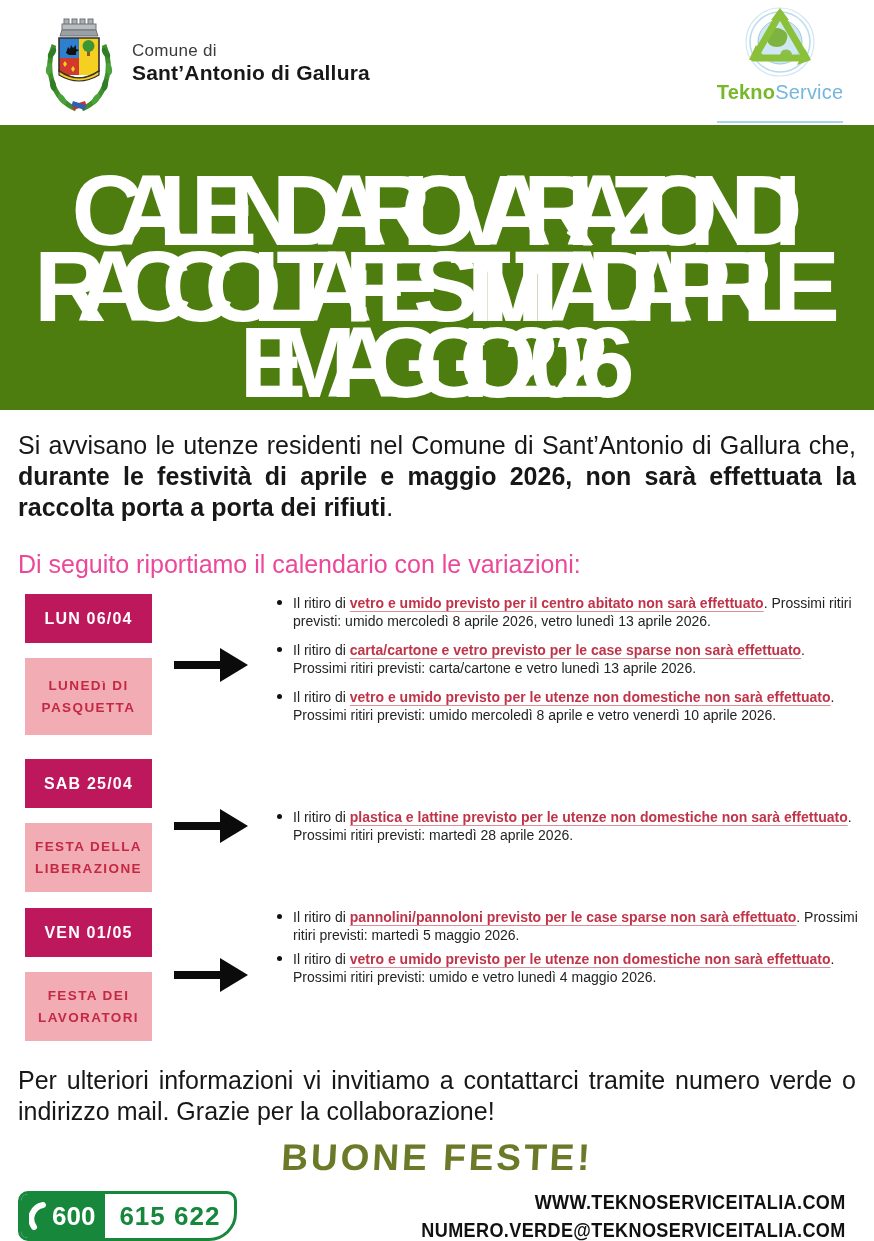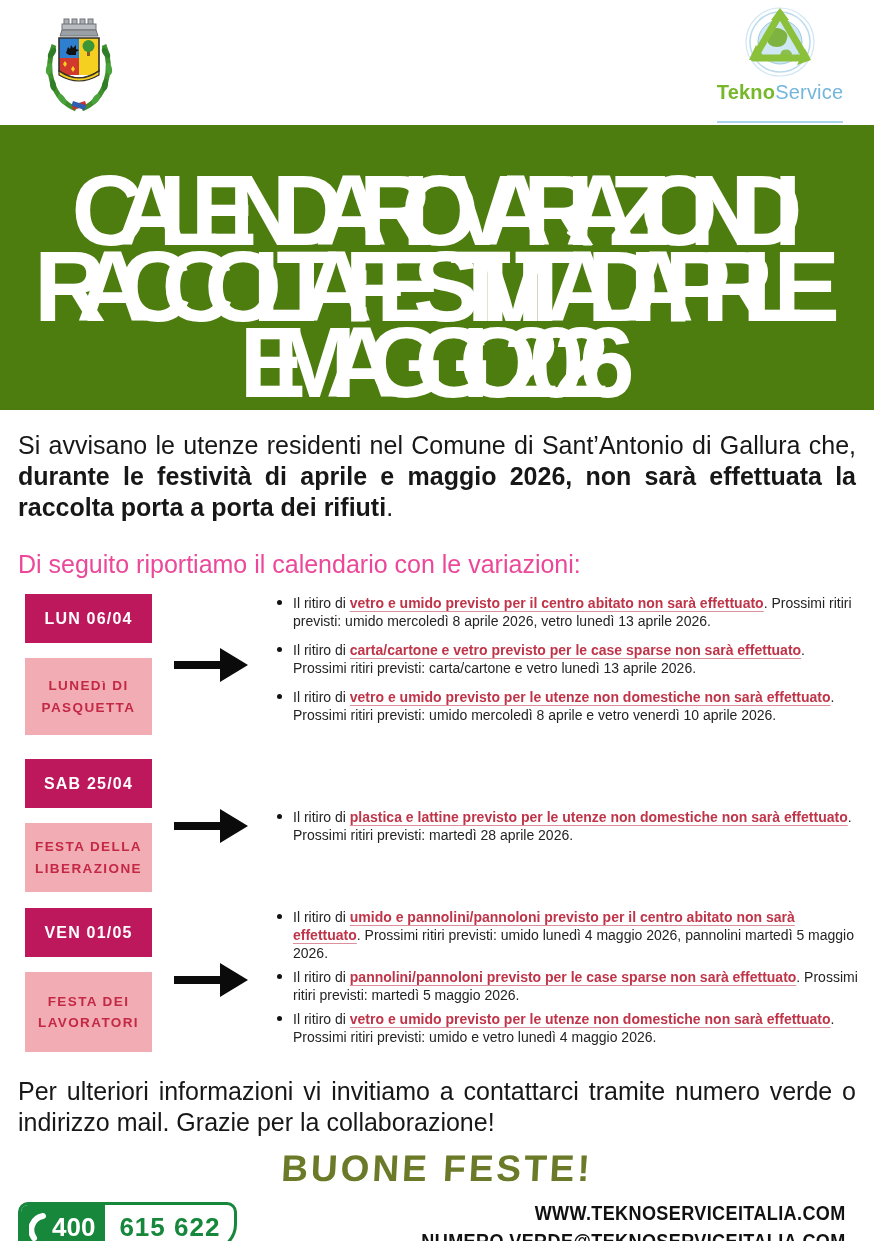--- a/index.html
+++ b/index.html
@@ -125,20 +125,24 @@
         <path d="M28 40 l2 -6 l2 2 l1 -4 l2 3 l3 -3 l0 4 l3 1 l-3 2 l0 3 l-7 0 z" fill="#121212"></path>
 
         <rect x="49" y="36" width="3" height="7" fill="#8a5a2a"></rect>
         <circle cx="50.5" cy="33" r="6" fill="#3d9636"></circle>
 
         <path d="M27 48 l2 3 l-2 3 l-2 -3 z" fill="#f5d020"></path>
         <path d="M35 53 l2 3 l-2 3 l-2 -3 z" fill="#f5d020"></path>
 
         <path d="M21 58 Q41 72 61 58 L61 62 Q41 74 21 62 Z" fill="#f5d020" stroke="#33302c" stroke-width="1.2"></path>
       </svg>
+      <div>
+        <div class="muni-line1">Comune di</div>
+        <div class="muni-line2">Sant’Antonio di Gallura</div>
+      </div>
     </div>
 
     <div class="tekno-logo">
       <svg width="110" height="78" viewBox="0 0 110 78">
         <circle cx="55" cy="40" r="30" fill="none" stroke="#bcdcee" stroke-width="1.6"></circle>
         <circle cx="55" cy="40" r="34" fill="none" stroke="#cfe6f3" stroke-width="1.2"></circle>
         <circle cx="55" cy="40" r="22" fill="#cfe8f4" stroke="#9cc8e0" stroke-width="1"></circle>
         <path d="M44 30 q6 -6 12 -3 q8 3 6 10 q-2 8 -10 8 q-9 0 -10 -8 q-0.5 -4 2 -7z" fill="#7fb341"></path>
         <path d="M58 48 q7 -2 9 4 q-3 6 -9 6 q-4 -1 -3 -5 q1 -4 3 -5z" fill="#8cbf4e"></path>
         <path d="M55 12 L81 56 L29 56 Z" fill="none" stroke="#8ac03a" stroke-width="7" stroke-linejoin="round"></path>
@@ -205,39 +209,38 @@
         <div class="date-box">VEN 01/05</div>
         <div class="holiday-box">FESTA DEI LAVORATORI</div>
       </div>
       <div class="arrow-col">
         <svg width="78" height="42" viewBox="0 0 78 42">
           <line x1="2" y1="21" x2="54" y2="21" stroke="#0b0b0b" stroke-width="8"></line>
           <polygon points="48,4 76,21 48,38" fill="#0b0b0b"></polygon>
         </svg>
       </div>
       <ul class="bullets tight">
-        <li><span>Il ritiro di </span><span class="hl">umido e pannolini/pannoloni previsto per il centro abitato non sarà effettuato</span><span>. Prossimi ritiri previsti: umido lunedì 4 maggio 2026, pannolini martedì 5 maggio 2026.</span></li>
         <li><span>Il ritiro di </span><span class="hl">pannolini/pannoloni previsto per le case sparse non sarà effettuato</span><span>. Prossimi ritiri previsti: martedì 5 maggio 2026.</span></li>
         <li><span>Il ritiro di </span><span class="hl">vetro e umido previsto per le utenze non domestiche non sarà effettuato</span><span>. Prossimi ritiri previsti: umido e vetro lunedì 4 maggio 2026.</span></li>
       </ul>
     </div>
 
   </div>
 
   <p class="outro">Per ulteriori informazioni vi invitiamo a contattarci tramite numero verde o indirizzo mail. Grazie per la collaborazione!</p>
 
   <div class="greeting">BUONE FESTE!</div>
 
   <div class="footer">
     <div class="phone-badge">
       <div class="phone-left">
         <svg width="18" height="30" viewBox="0 0 18 30">
           <path d="M14 4 A 14 14 0 0 0 5 26" fill="none" stroke="#ffffff" stroke-width="6" stroke-linecap="round"></path>
         </svg>
-        <span>400</span>
+        <span>600</span>
       </div>
       <div class="phone-right">615 622</div>
     </div>
     <div class="footer-links">
       <div>WWW.TEKNOSERVICEITALIA.COM</div>
       <div>NUMERO.VERDE@TEKNOSERVICEITALIA.COM</div>
     </div>
   </div>
 
 </div>

